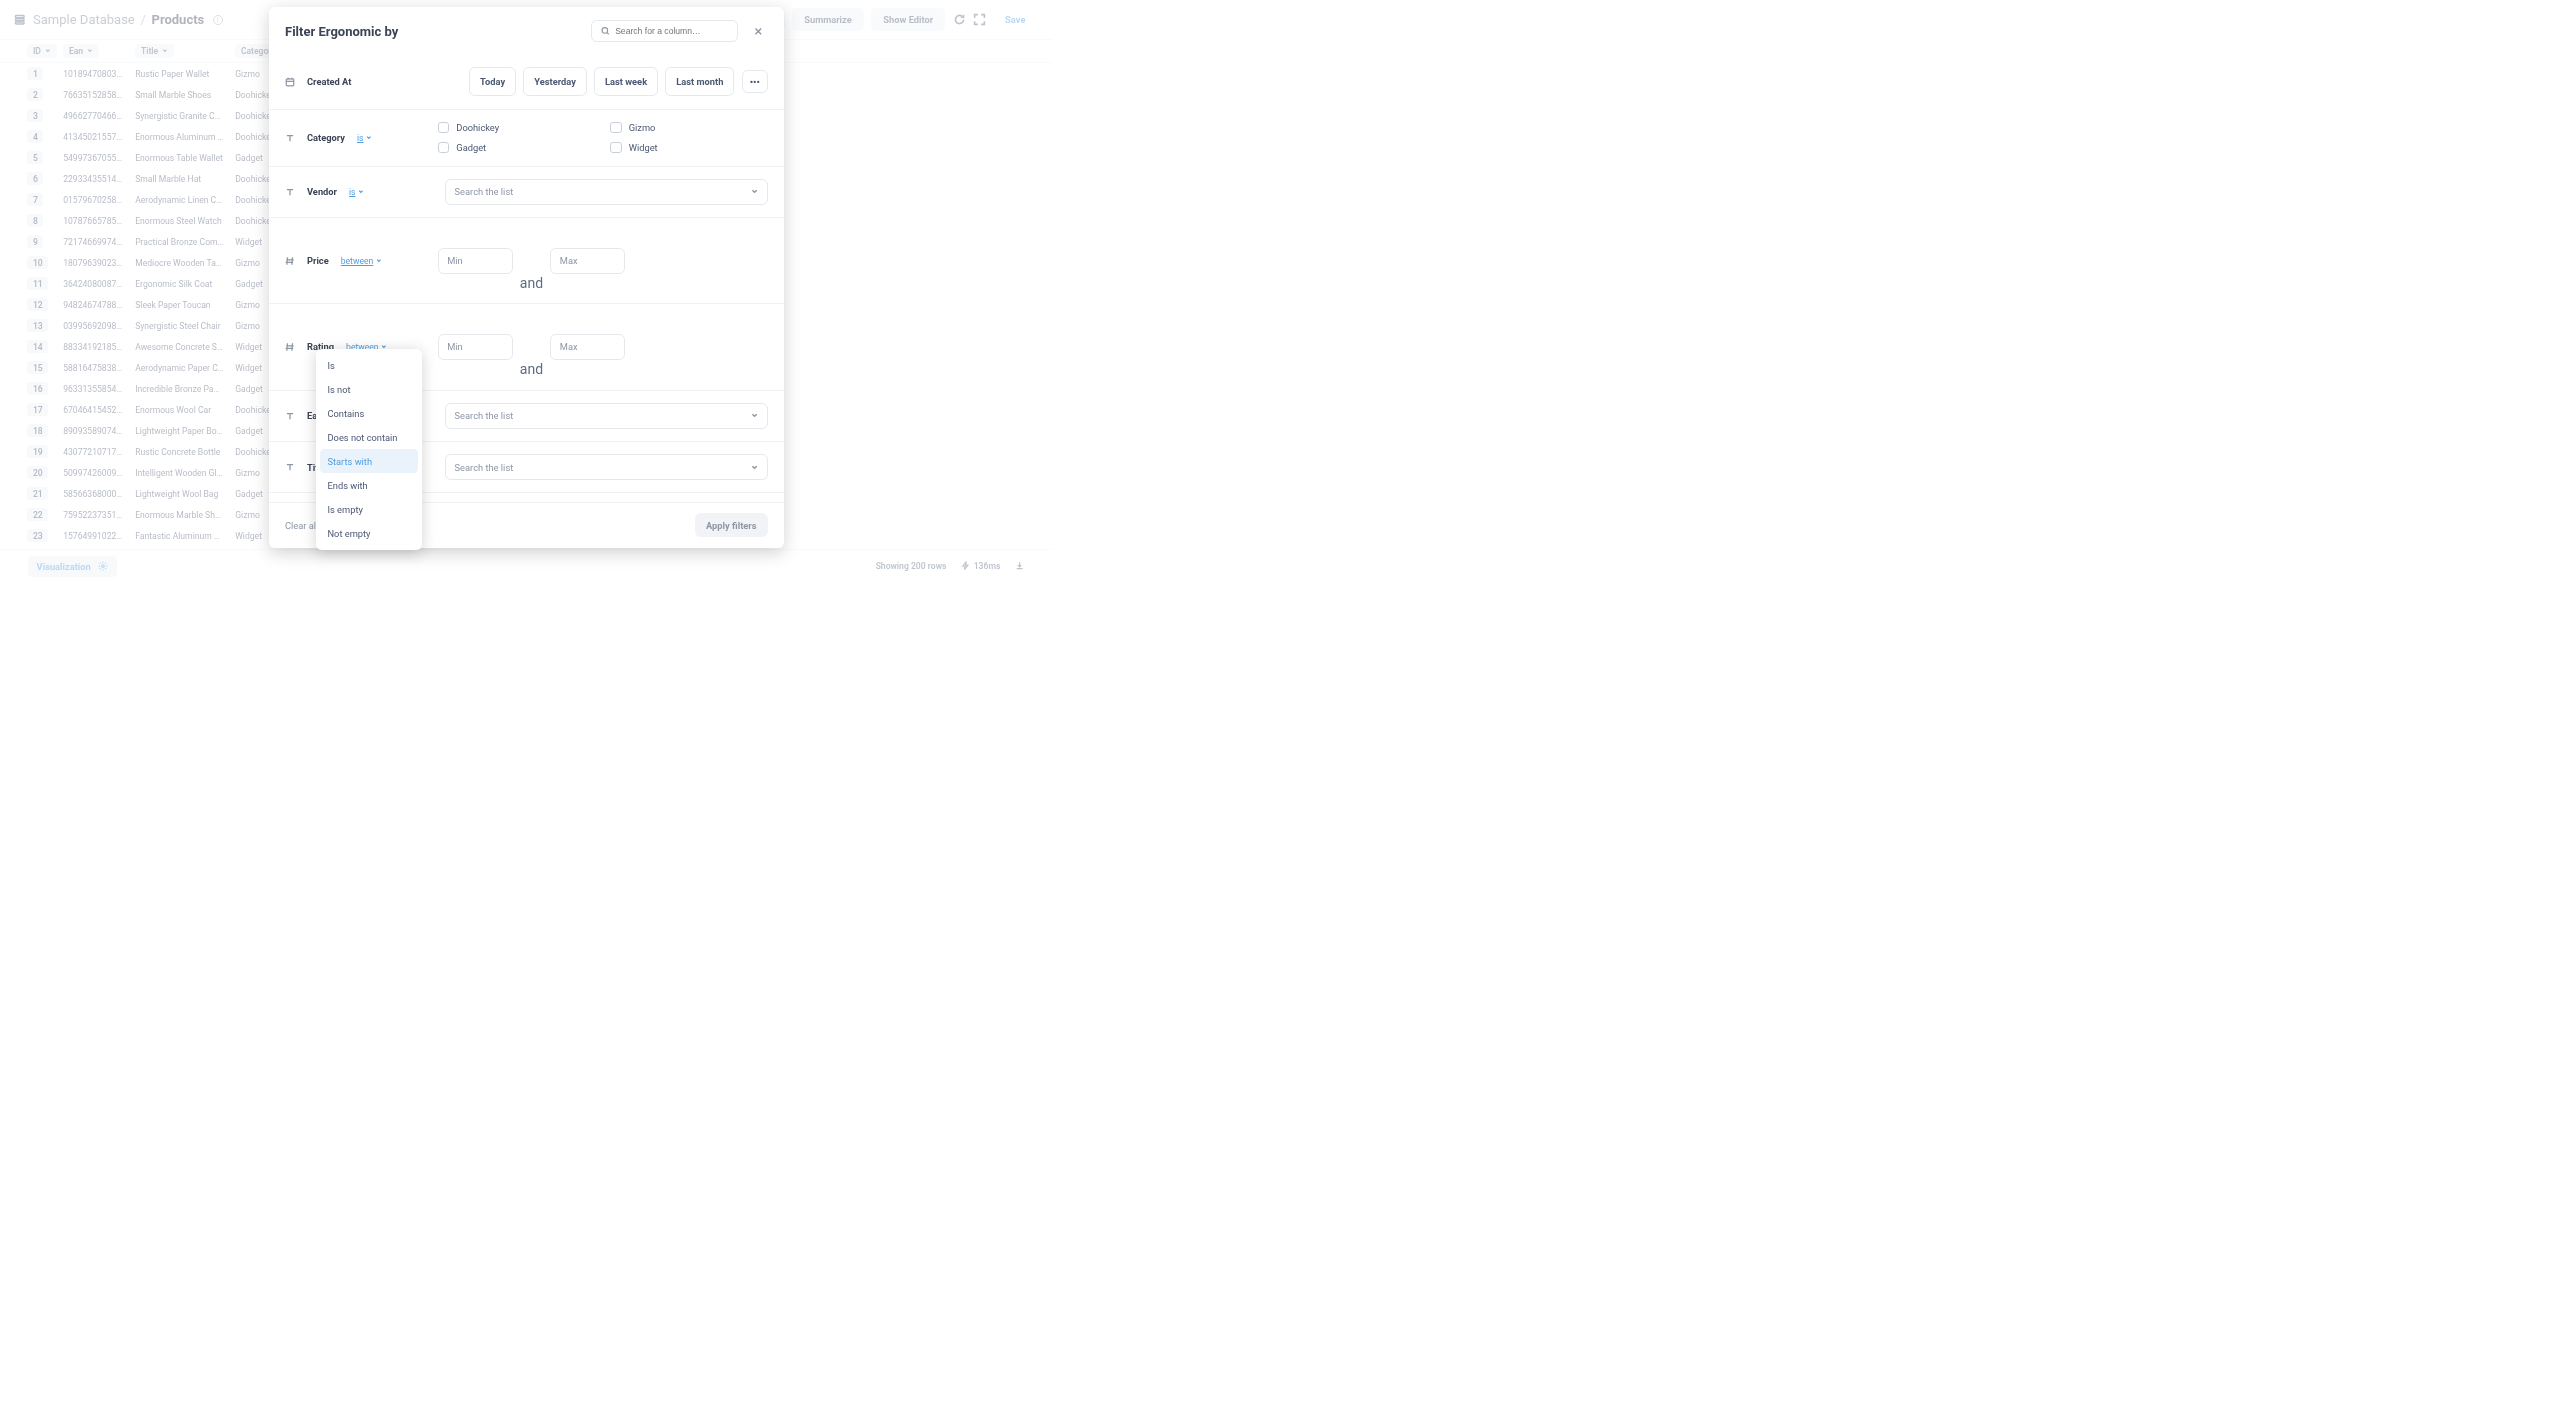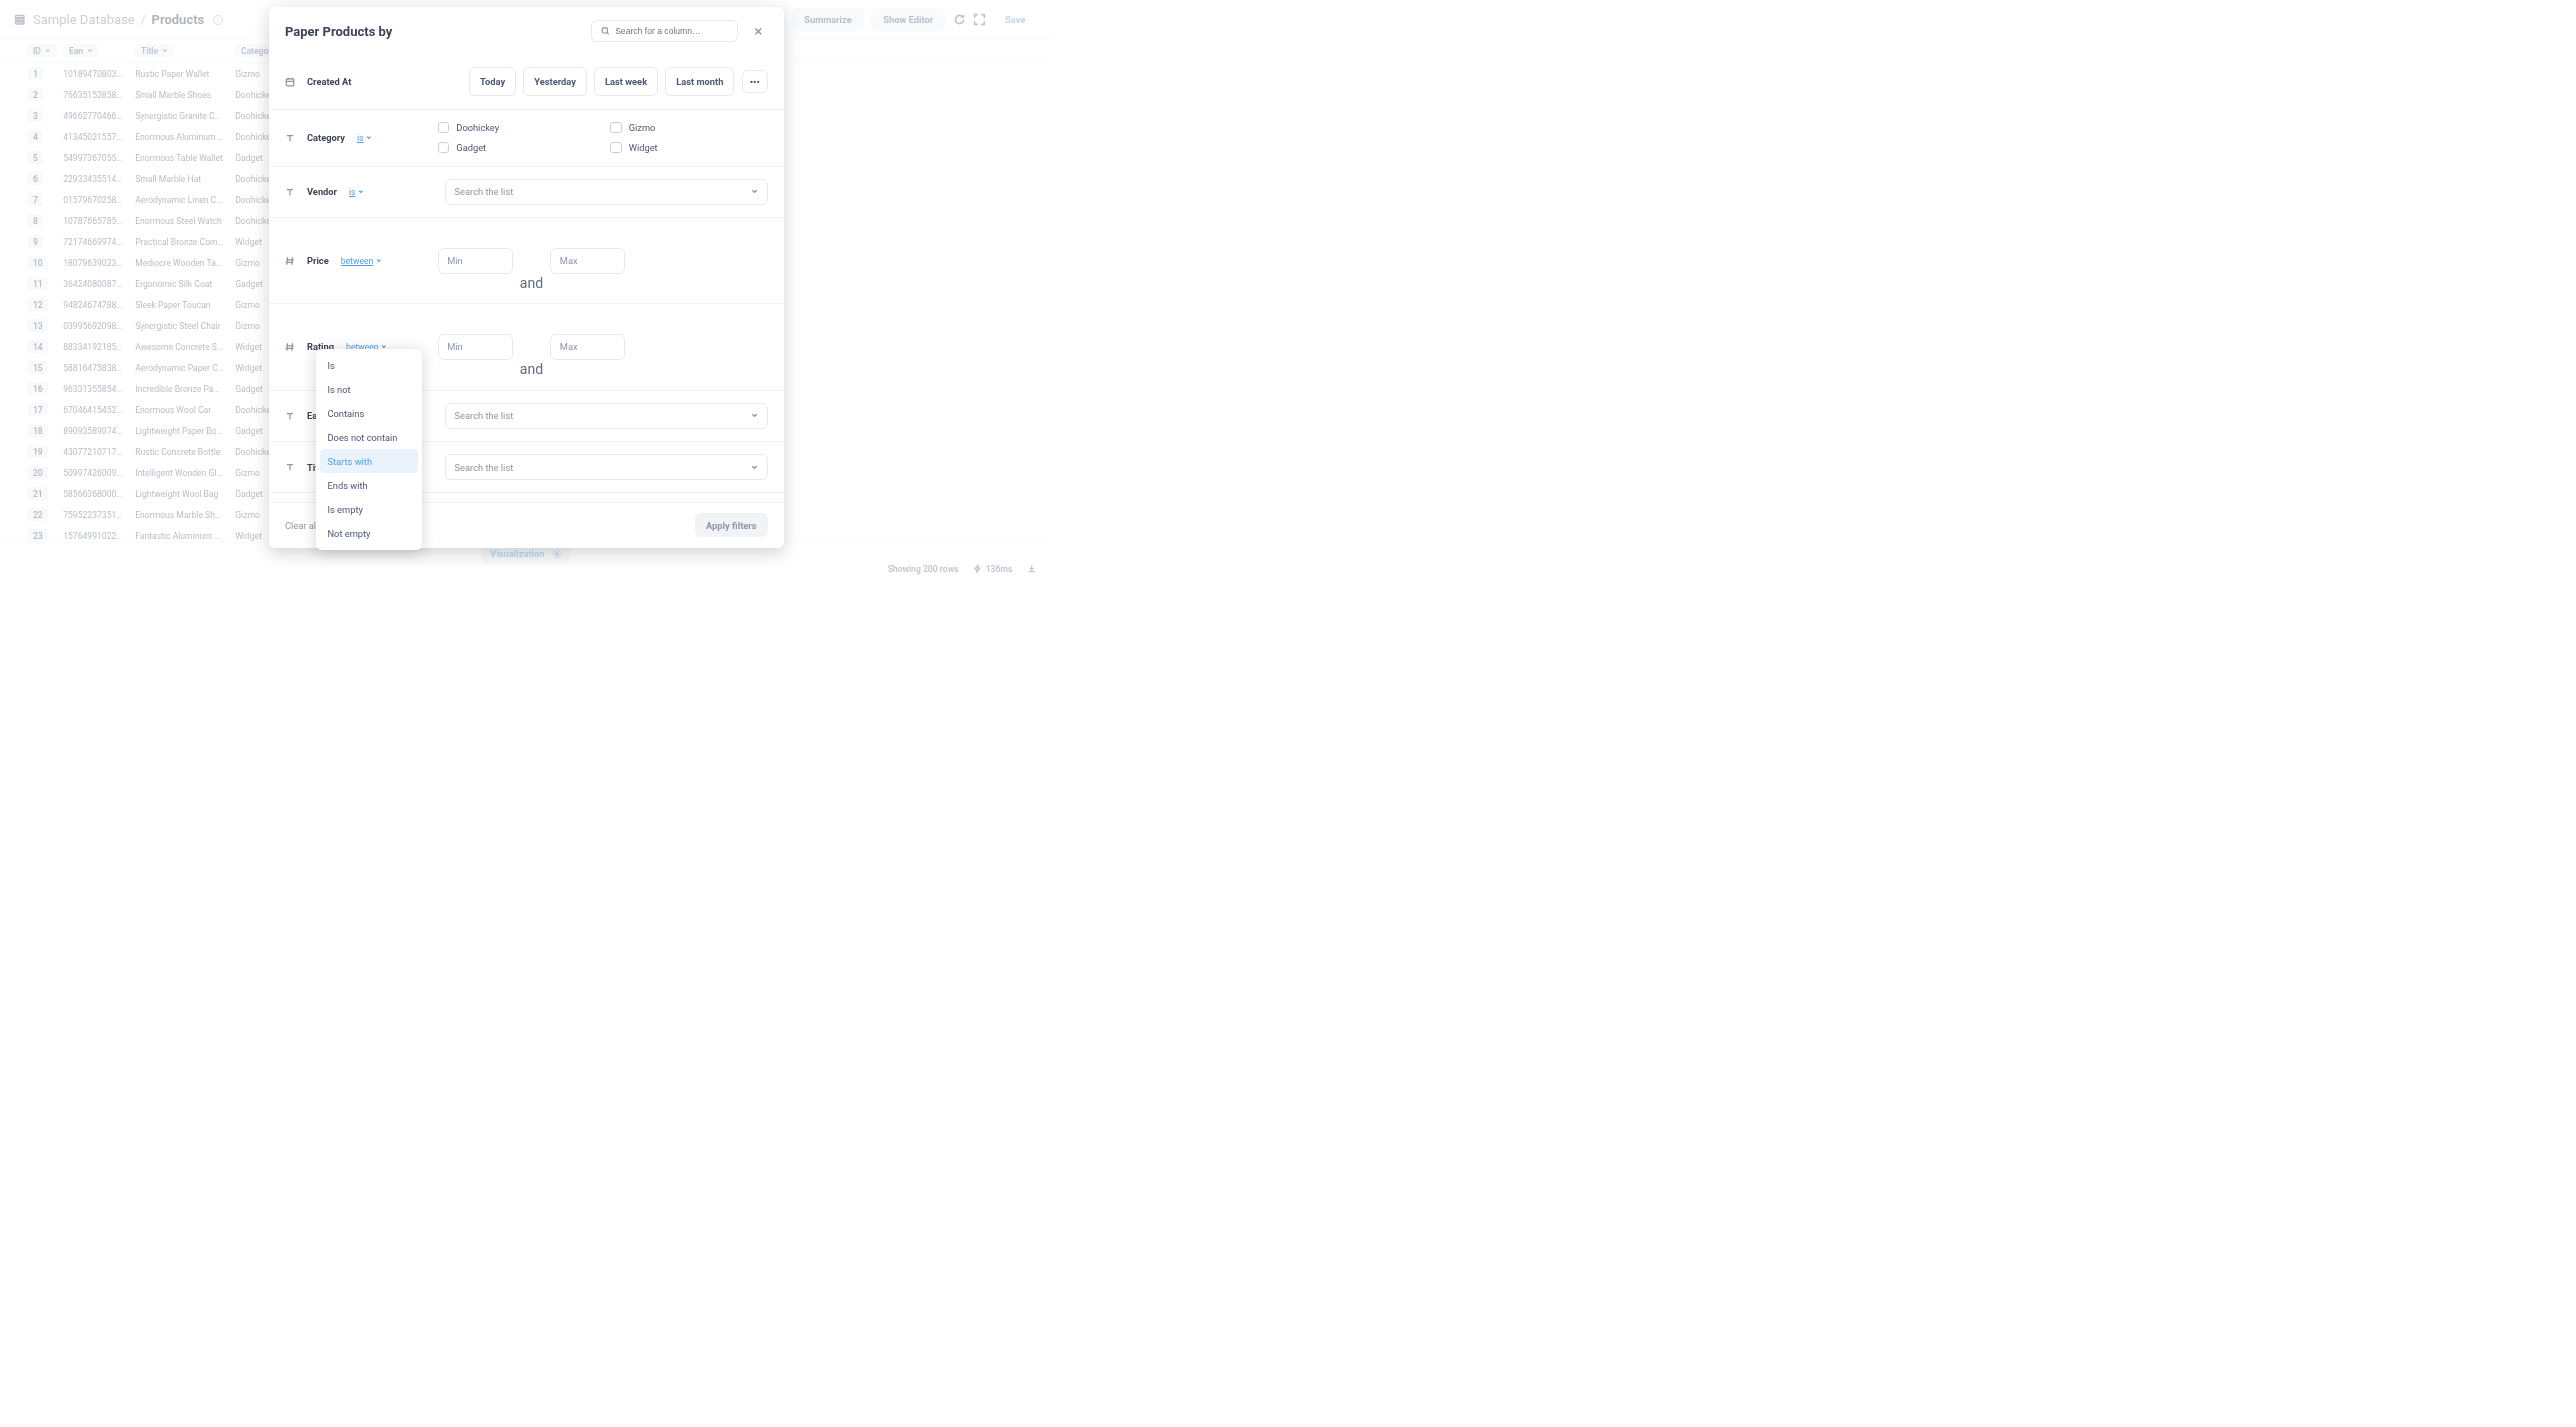--- a/index.html
+++ b/index.html
@@ -26,21 +26,21 @@
 .col-title { width: 100px; }
 .col-cat { width: 57px; }
 .data-rows { overflow: hidden; }
 .row { display: flex; align-items: center; height: 21px; padding-left: 21.5px; font-size: 8.6px; color: #4C5773; }
 .row .cell { padding: 0 5.7px; white-space: nowrap; overflow: hidden; text-overflow: ellipsis; }
 .cell.id { width: 36px; }
 .cell.id span { background: #EEF1F5; border-radius: 3.6px; padding: 1.4px 5.7px; font-weight: 600; display: inline-block; min-width: 16px; text-align: center; }
 .cell.ean { width: 72px; }
 .cell.title { width: 100px; }
 .cell.cat { width: 57px; }
-.footer { position: absolute; bottom: 8px; left: 0; right: 0; height: 33px; border-top: 0.7px solid #EDF2F5; display: flex; align-items: center; padding: 0 16px; background: #fff; flex-direction: column; }
+.footer { position: absolute; bottom: 1px; left: 0; right: 0; height: 33px; border-top: 0.7px solid #EDF2F5; display: flex; align-items: center; padding: 0 28px; background: #fff; }
 .viz-btn { background: #EEF1F5; color: #509EE3; font-weight: 700; padding: 5px 8.6px; border-radius: 4.3px; display: flex; align-items: center; gap: 7.2px; font-size: 9.3px; }
 .viz-btn .gear { width: 10px; height: 10px; }
 .footer-right { margin-left: auto; display: flex; align-items: center; gap: 14.4px; font-size: 8.6px; color: #5E6C83; font-weight: 600; }
 .footer-right svg { width: 9.3px; height: 9.3px; }
 
 
 .modal { position: absolute; top: 7.2px; left: 269px; width: 515px; height: 541px; background: #fff; border-radius: 5.7px; box-shadow: 0 4.3px 17px rgba(0,0,0,0.18); z-index: 10; display: flex; flex-direction: column; }
 .modal-head { display: flex; align-items: center; padding: 13px 16px; gap: 10px; }
 .modal-title { font-size: 13px; font-weight: 700; color: #3B4456; }
 .search-wrap { margin-left: auto; display: flex; align-items: center; border: 0.7px solid #E4E8EC; border-radius: 5.7px; padding: 5px 8.6px; width: 147px; gap: 5.7px; }
@@ -307,21 +307,21 @@
           <path d="M8 2v8M5 7l3 3 3-3M3 13h10"></path>
         </svg>
     </div>
   </div>
 </div>
 
 <div class="overlay"></div>
 
 <div class="modal">
   <div class="modal-head">
-    <span class="modal-title">Paper Products by</span>
+    <span class="modal-title">Filter Ergonomic by</span>
     <div class="search-wrap">
       <svg viewBox="0 0 16 16">
           <circle cx="7" cy="7" r="5"></circle>
           <path d="M11 11l3 3"></path>
         </svg>
       <input placeholder="Search for a column…" style="">
     </div>
     <div class="close-x">
       <svg viewBox="0 0 12 12" style="width:8.6px;height:8.6px">
           <path d="M2 2l8 8M10 2l-8 8"></path>

